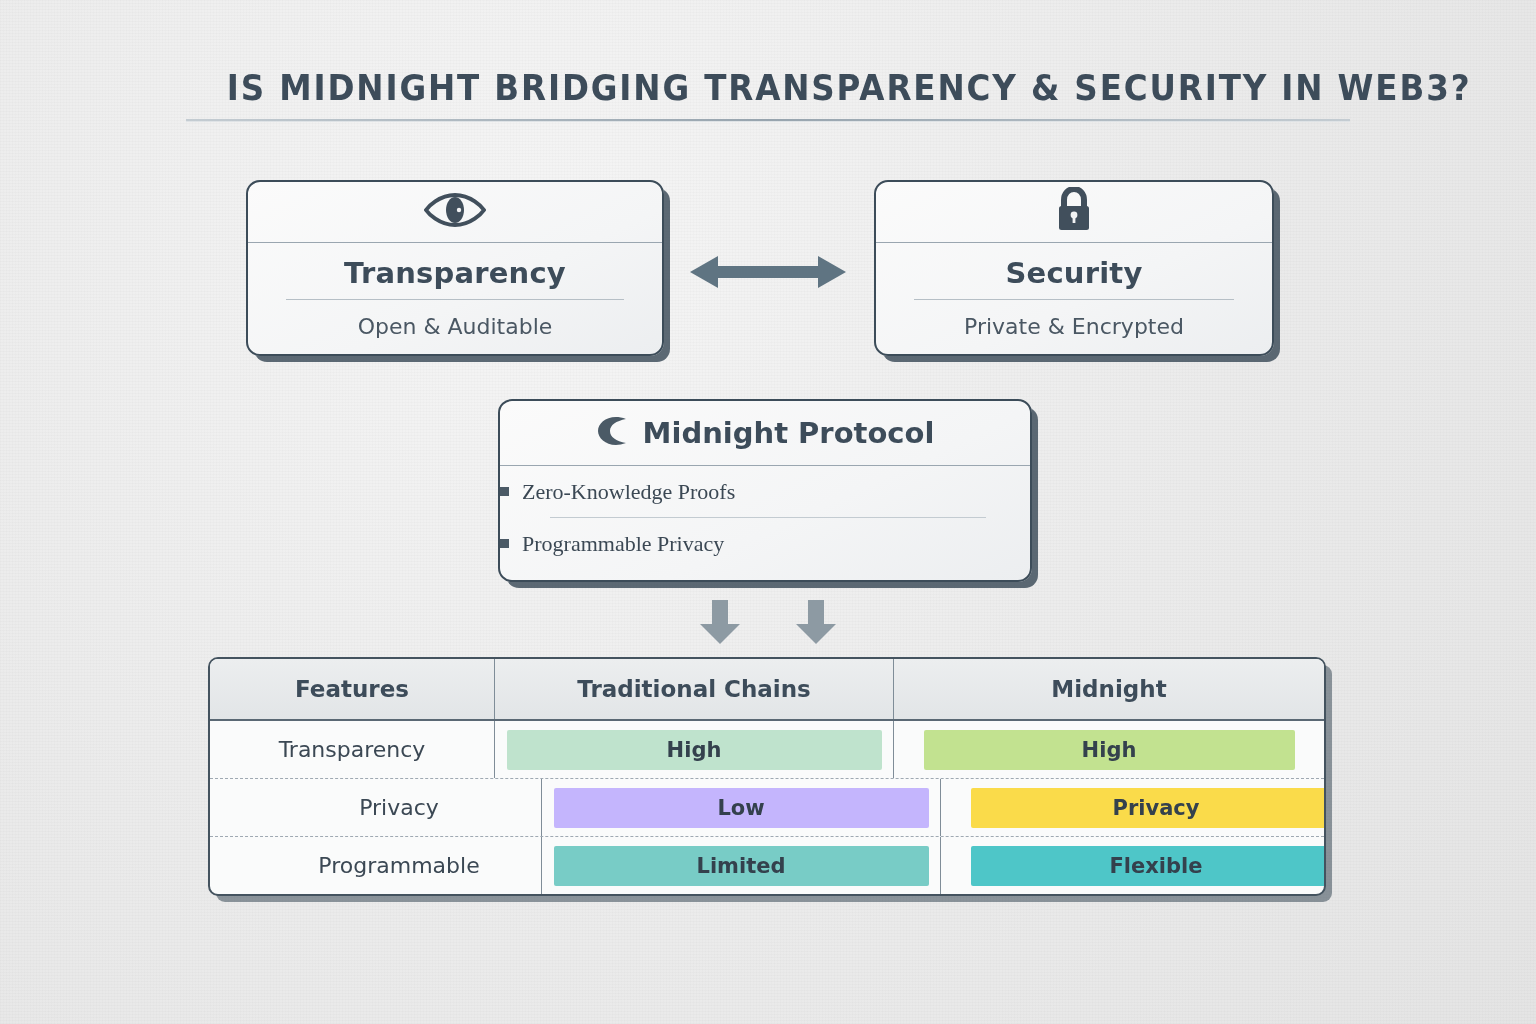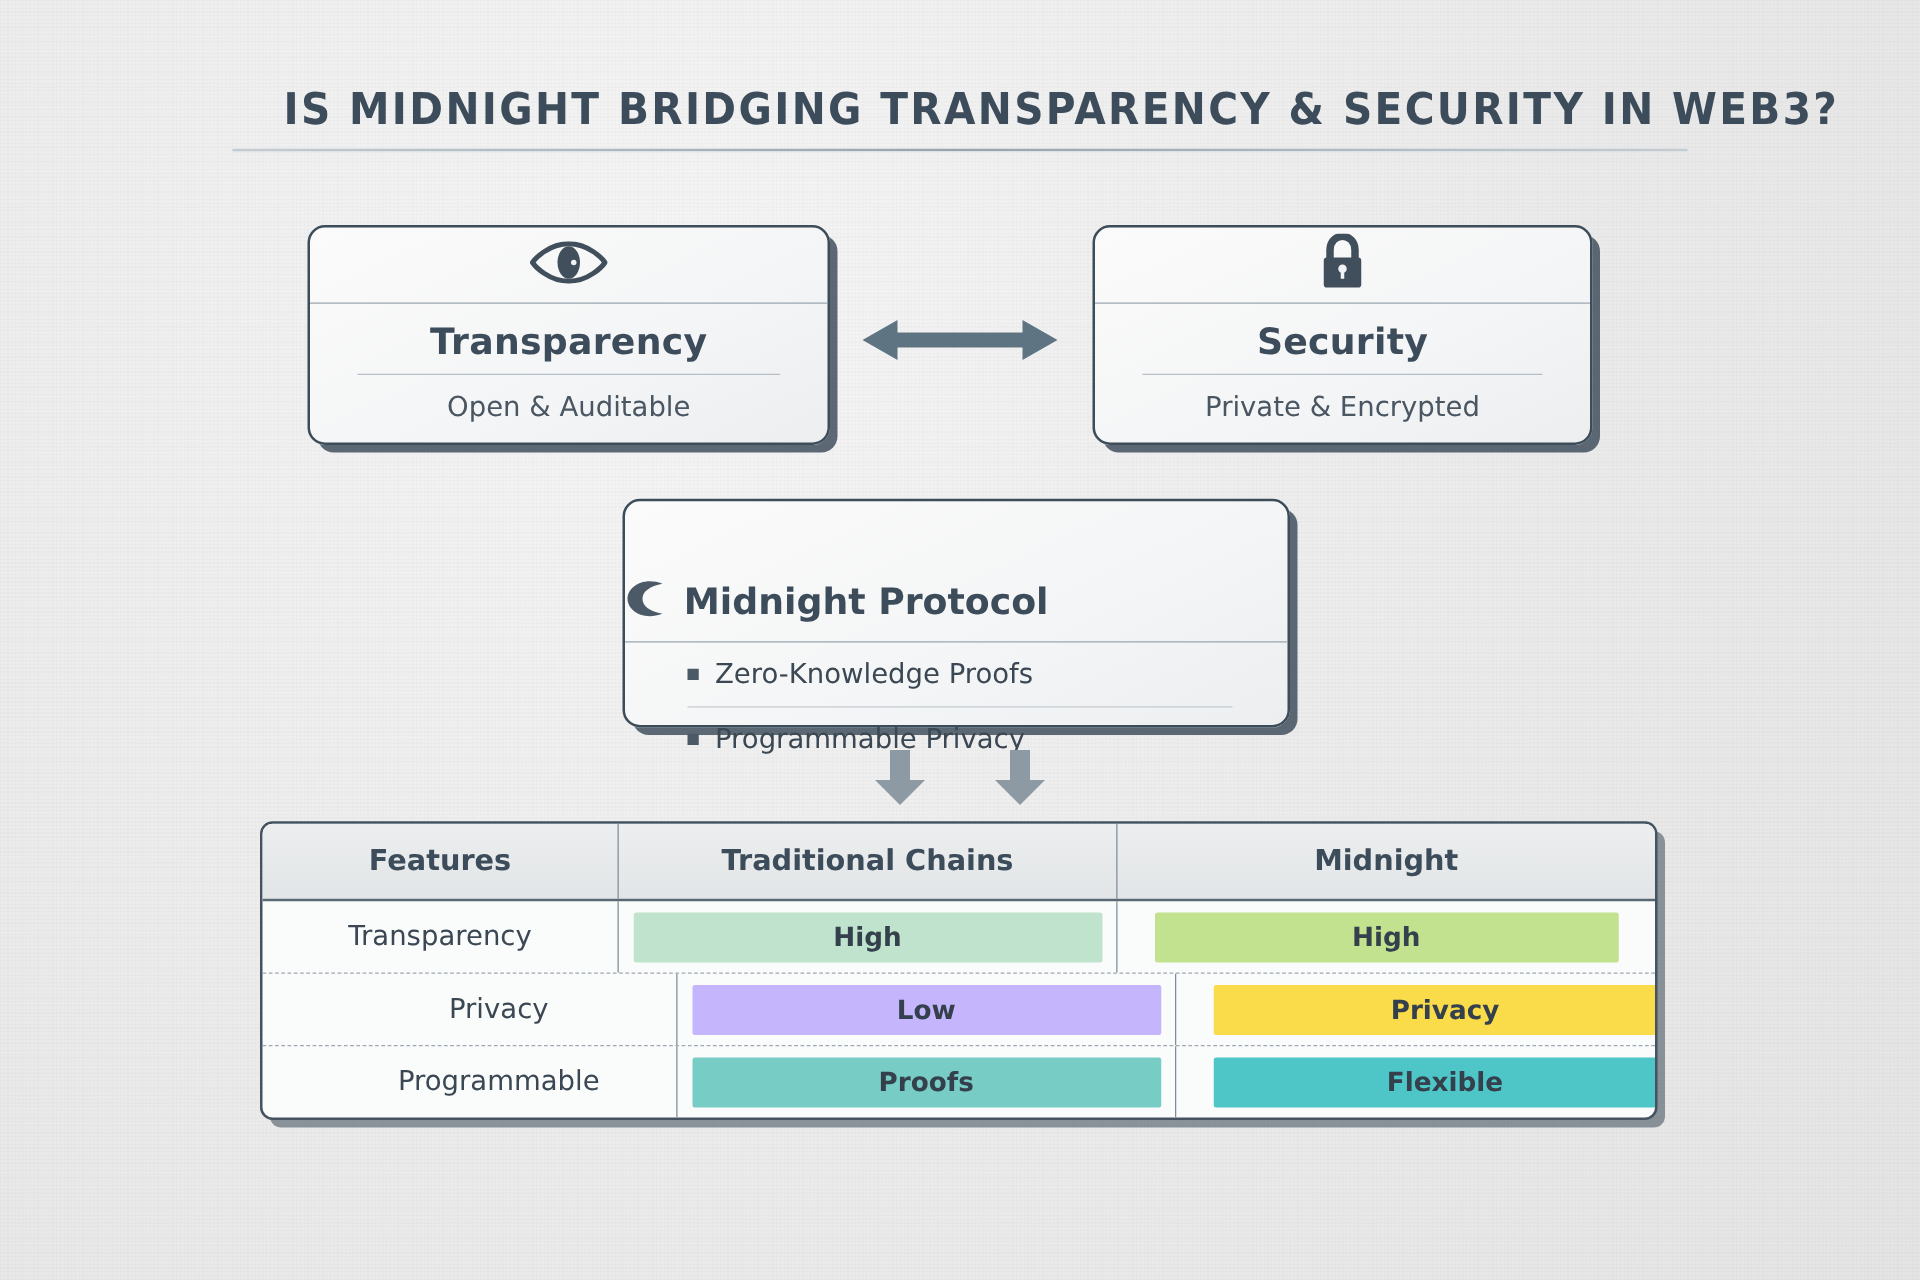--- a/index.html
+++ b/index.html
@@ -107,36 +107,35 @@
     background: linear-gradient(155deg, #fbfbfb 0%, #f4f5f6 60%, #eceef0 100%);
     border: 2px solid #3c4c59;
     border-radius: 14px;
     box-shadow: 7px 7px 0px -1px rgba(58,74,88,0.82);
     box-sizing: border-box;
   }
   #midnight-header {
     height: 64px;
     display: flex;
     align-items: center;
-    justify-content: flex-start;
+    justify-content: center;
     gap: 13px;
     border-bottom: 1px solid #9aa6b0;
-    margin-top: 48px;
   }
   #midnight-title {
     font-size: 29px;
     font-weight: bold;
     color: #3d4c5a;
   }
   .bullet-row {
     display: flex;
     align-items: center;
     gap: 13px;
-    padding-left: 50px;
     height: 51px;
+    font-family: Liberation Serif, serif;
   }
   .bullet-sq {
     width: 9px; height: 9px;
     background: #4b5a66;
     flex: none;
   }
   .bullet-text {
     font-size: 22px;
     color: #3b4854;
   }
@@ -343,21 +342,21 @@
       <div class="col-mid pill-cell">
         <div class="pill mid" style="background: rgb(250, 219, 74);">Privacy</div>
       </div>
     </div>
 
     <div class="tbody-row sep">
       <div class="col-feature">
         <div class="feature-cell">Programmable</div>
       </div>
       <div class="col-trad pill-cell">
-        <div class="pill trad" style="background: rgb(120, 204, 198);">Proofs</div>
+        <div class="pill trad" style="background: rgb(120, 204, 198);">Limited</div>
       </div>
       <div class="col-mid pill-cell">
         <div class="pill mid" style="background: rgb(78, 198, 200);">Flexible</div>
       </div>
     </div>
 
   </div>
 </div>
 
 </body></html>

